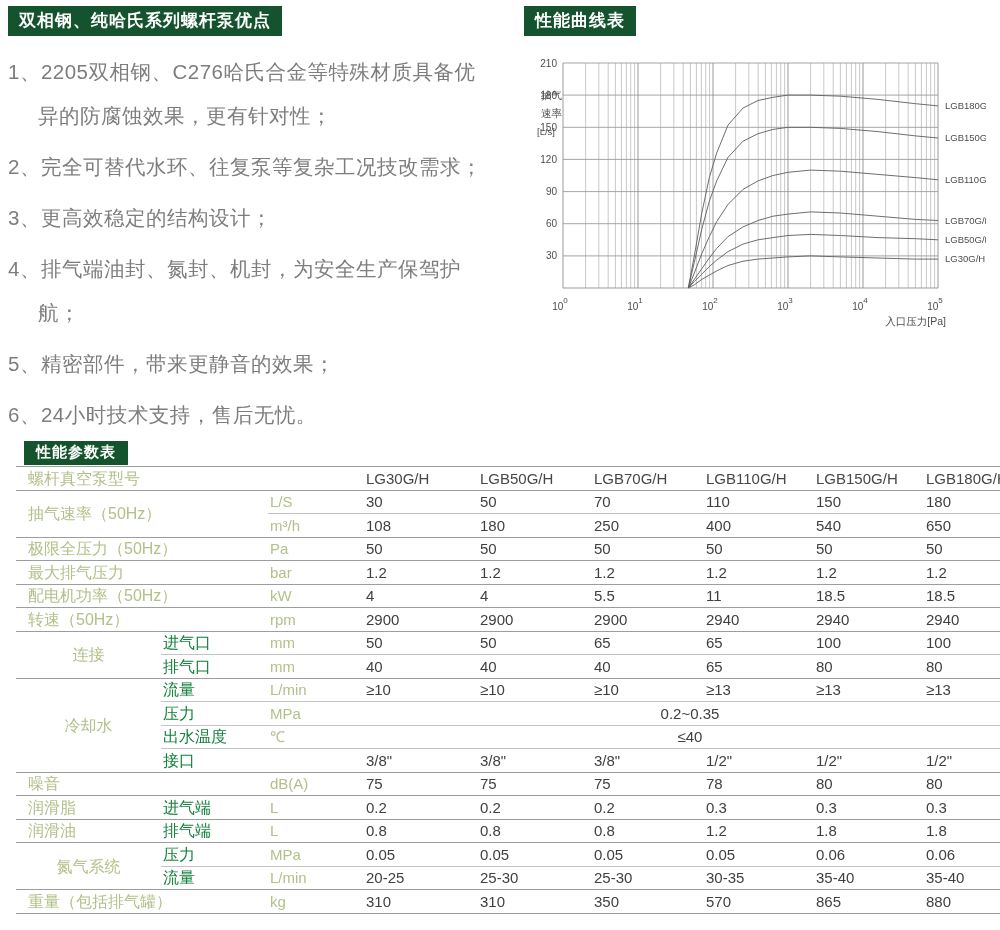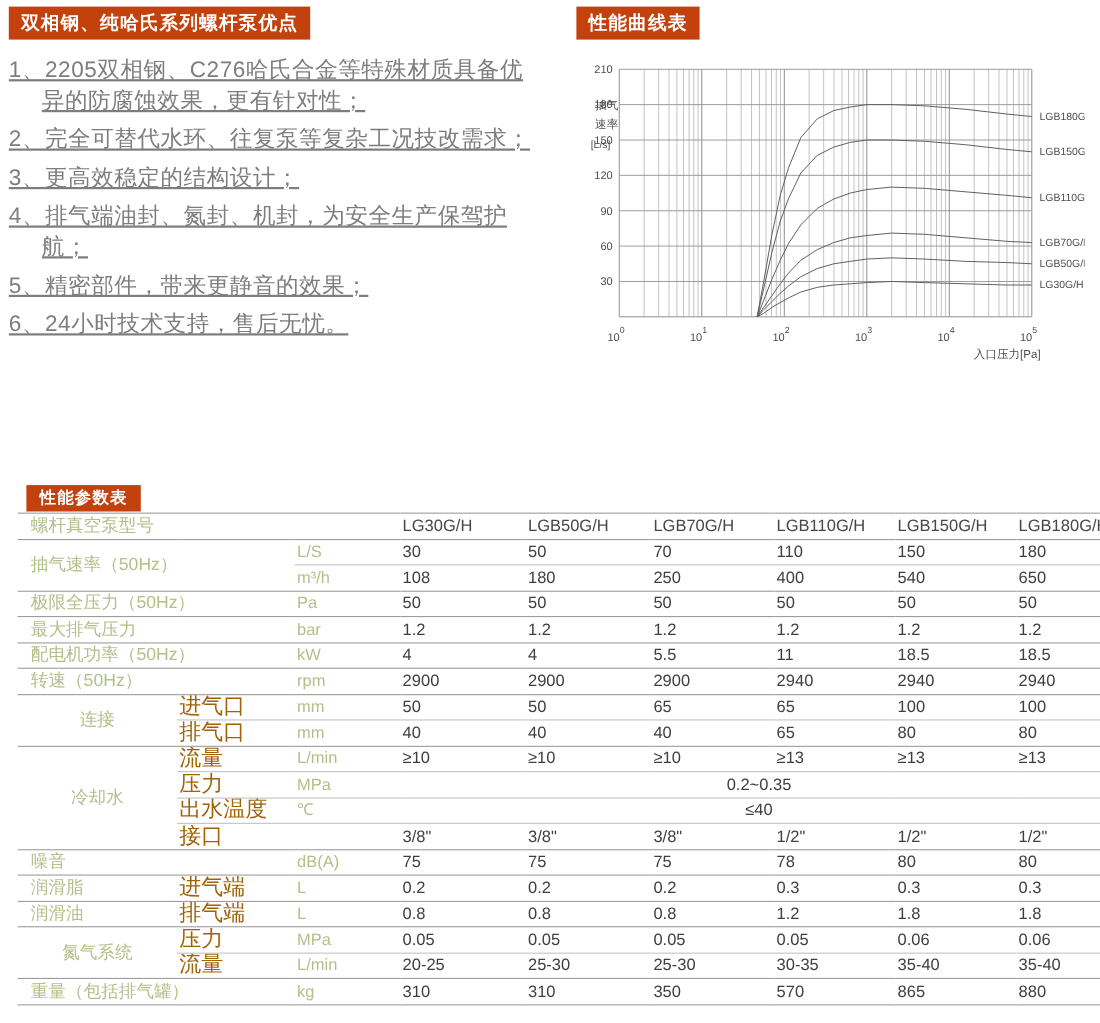--- a/index.html
+++ b/index.html
@@ -2,49 +2,49 @@
 <html><head>
 <meta charset="utf-8">
 <style>
   * { margin:0; padding:0; box-sizing:border-box; }
   html,body { background:#ffffff; }
   body {
     width:1000px; height:930px; position:relative; overflow:hidden;
     font-family:"Liberation Sans", sans-serif;
   }
   .title-bar {
-    display:inline-block; background:#c2410c; color:#ffffff; font-weight:bold;
+    display:inline-block; background:#14532d; color:#ffffff; font-weight:bold;
     padding:3px 11px 4px 11px; letter-spacing:1px; white-space:nowrap;
   }
   
   #advantages { position:absolute; left:8px; top:6px; width:482px; }
   #advantages .title-bar { font-size:17px; }
   #advantages-list { margin-top:14px; color:#7d7d7d; font-size:20.5px; }
   #advantages-list .adv-item {
-    line-height:28px; margin-bottom:7px;
-    padding-left:30px; text-indent:-30px; letter-spacing:0.5px;text-decoration:underline;
+    line-height:44px; margin-bottom:7px;
+    padding-left:30px; text-indent:-30px; letter-spacing:0.5px;
   }
   
   #chart-block { position:absolute; left:521px; top:6px; width:465px; height:330px; }
   #chart-block .title-bar { font-size:17px; margin-left:3px; }
   #chart-svg { display:block; margin-top:2px; }
   #chart-svg text { font-family:"Liberation Sans", sans-serif; fill:#4d4d4d; }
   
   #table-block { position:absolute; left:16px; top:441px; width:1000px; }
   #table-block .title-bar { font-size:15px; margin-left:8px; padding:2px 12px 3px 12px; }
   #spec-table {
     border-collapse:collapse; table-layout:fixed; width:1000px; margin-top:1px;
     border-bottom:1px solid #9d9d9d;
   }
   #spec-table td {
     height:23.5px; line-height:17px; vertical-align:middle;
     font-size:15px; color:#3f3f3f; padding:0 0 0 2px; overflow:hidden; white-space:nowrap;
   }
   #spec-table td.lbl   { color:#b2c08a; font-size:16px; padding-left:12px; }
-  #spec-table td.sub   { color:#a16207; font-size:20px; padding-left:2px; }
+  #spec-table td.sub   { color:#15803d; font-size:16px; padding-left:2px; }
   #spec-table td.unit  { color:#b2c08a; font-size:15px;margin-top:28px; }
   #spec-table td.model { color:#474747; }
   #spec-table td.center{ text-align:center; padding:0; }
   #spec-table td.mergedval { text-align:center; padding:0; }
   #spec-table tr.major > td { border-top:1px solid #9d9d9d; }
   #spec-table tr.minor > td { border-top:1px solid #c3c3c3; }
 </style>
 </head>
 <body>
 

